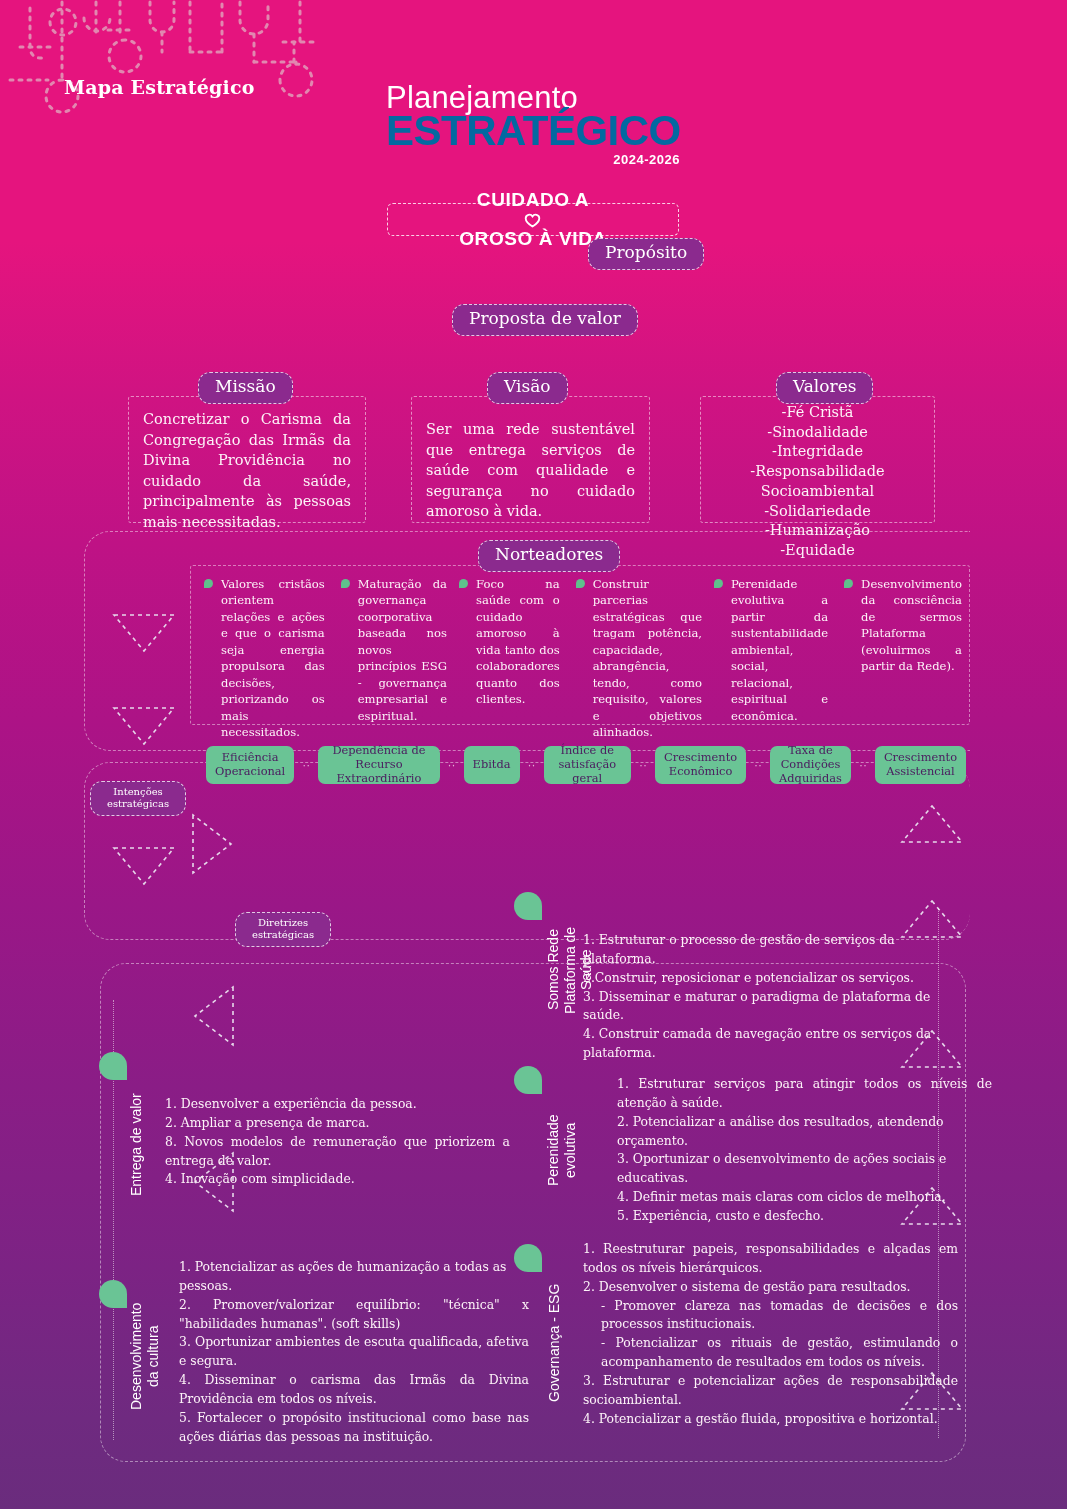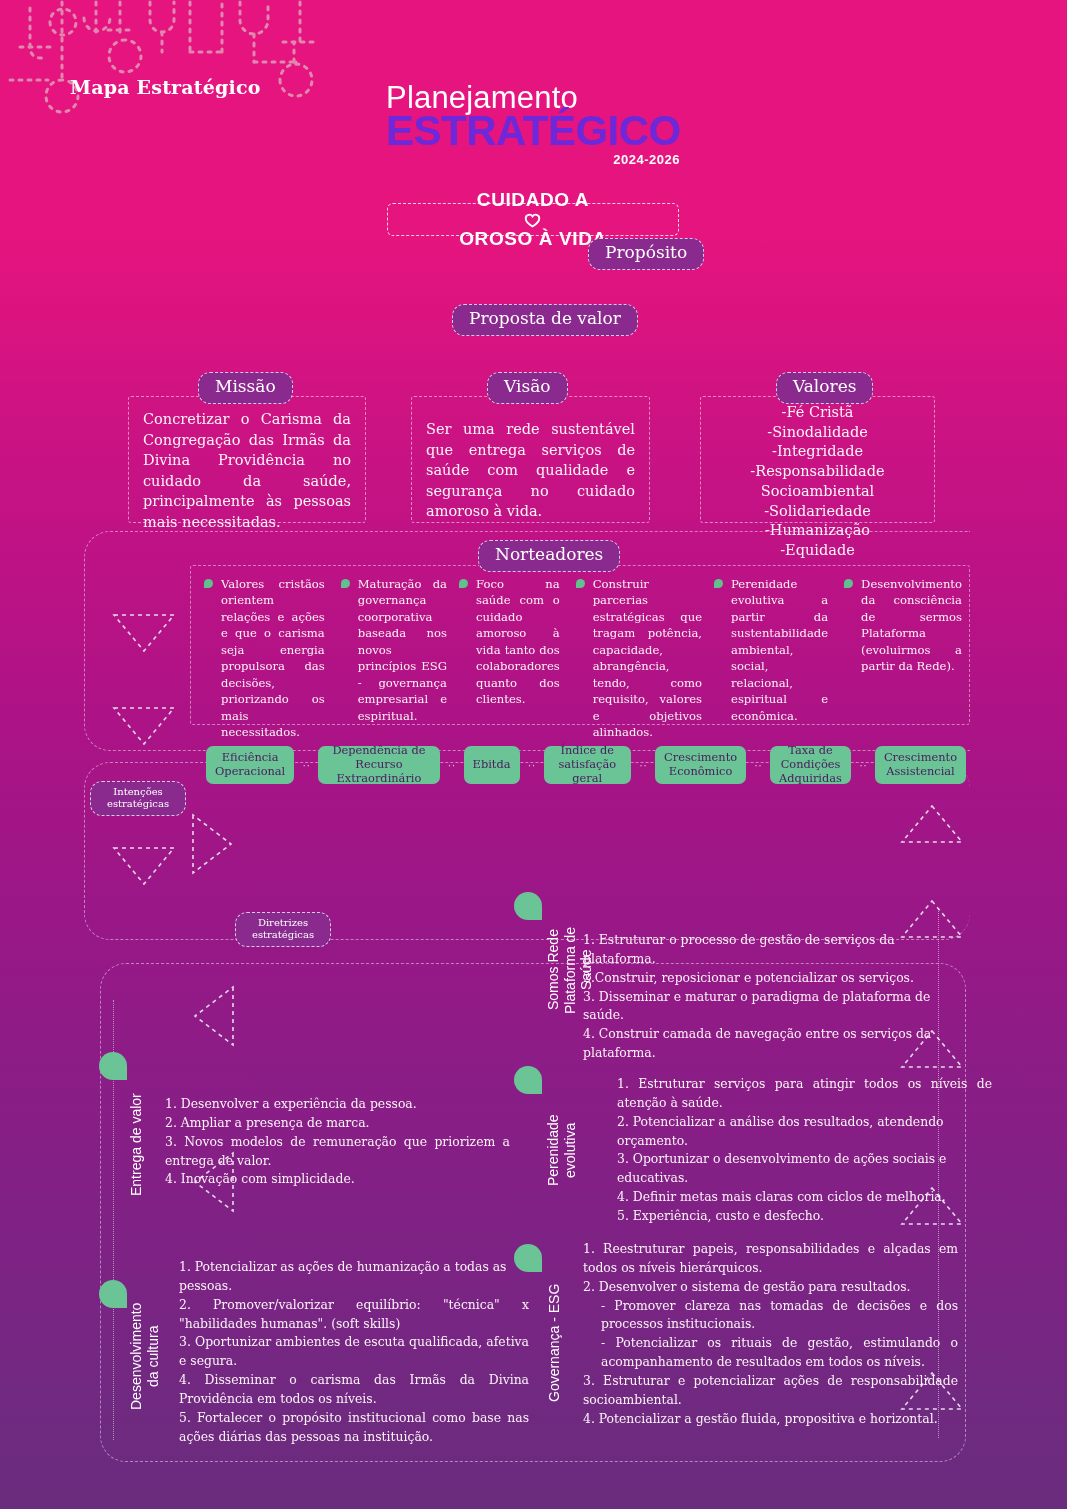--- a/index.html
+++ b/index.html
@@ -23,33 +23,33 @@
         #6f2a80 94%,
         #6a2c7d 100%);
     color: #fff;
   }
 
   
   .doodle { position: absolute; top: 0; left: 0; width: 330px; height: 125px; opacity: .55; }
 
   
   .map-title {
-    position: absolute; left: 70px; top: 76px;
+    position: absolute; left: 64px; top: 76px;
     font-family: "DejaVu Serif", serif;
     font-weight: bold; font-size: 19px; letter-spacing: .2px;
     color: #fff;
   }
   .brand { position: absolute; left: 386px; top: 82px; width: 300px; }
   .brand .l1 {
     font-size: 31px; font-weight: 300; letter-spacing: .2px;
     line-height: 1; color: #fff;
   }
   .brand .l2 {
     font-size: 42px; font-weight: 800; letter-spacing: -0.5px;
-    line-height: .95; color: #6d28d9; margin-top: -2px;
+    line-height: .95; color: #0369a1; margin-top: -2px;
   }
   .brand .l3 {
     font-size: 13px; font-weight: 800; letter-spacing: .5px;
     text-align: right; margin-top: 1px; color: #fff; width: 294px;
   }
   .pill {
     background: #8b2a8e;
     border: 1.6px dashed rgba(255,255,255,.75);
     border-radius: 12px;
     padding: 4px 16px 6px;
@@ -379,21 +379,21 @@
     <div>4. Construir camada de navegação entre os serviços da plataforma.</div>
   </div>
 </div>
 
 <div class="drow">
   <div class="dot" style="left:99px; top:1052px;"></div>
   <div class="vlabel" style="left:128px; top:1085px; height:120px;">Entrega de valor</div>
   <div class="dtext" style="left:165px; top:1095px; width:345px;">
     <div>1. Desenvolver a experiência da pessoa.</div>
     <div>2. Ampliar a presença de marca.</div>
-    <div class="jt">3. Novos modelos de remuneração que priorizem a entrega de valor.</div>
+    <div class="jt">8. Novos modelos de remuneração que priorizem a entrega de valor.</div>
     <div>4. Inovação com simplicidade.</div>
   </div>
 </div>
 
 <div class="drow">
   <div class="dot" style="left:514px; top:1066px;"></div>
   <div class="vlabel" style="left:545px; top:1095px; height:110px;">Perenidade
 evolutiva</div>
   <div class="dtext" style="left:617px; top:1075px; width:375px;">
     <div class="jt">1. Estruturar serviços para atingir todos os níveis de atenção à saúde.</div>

